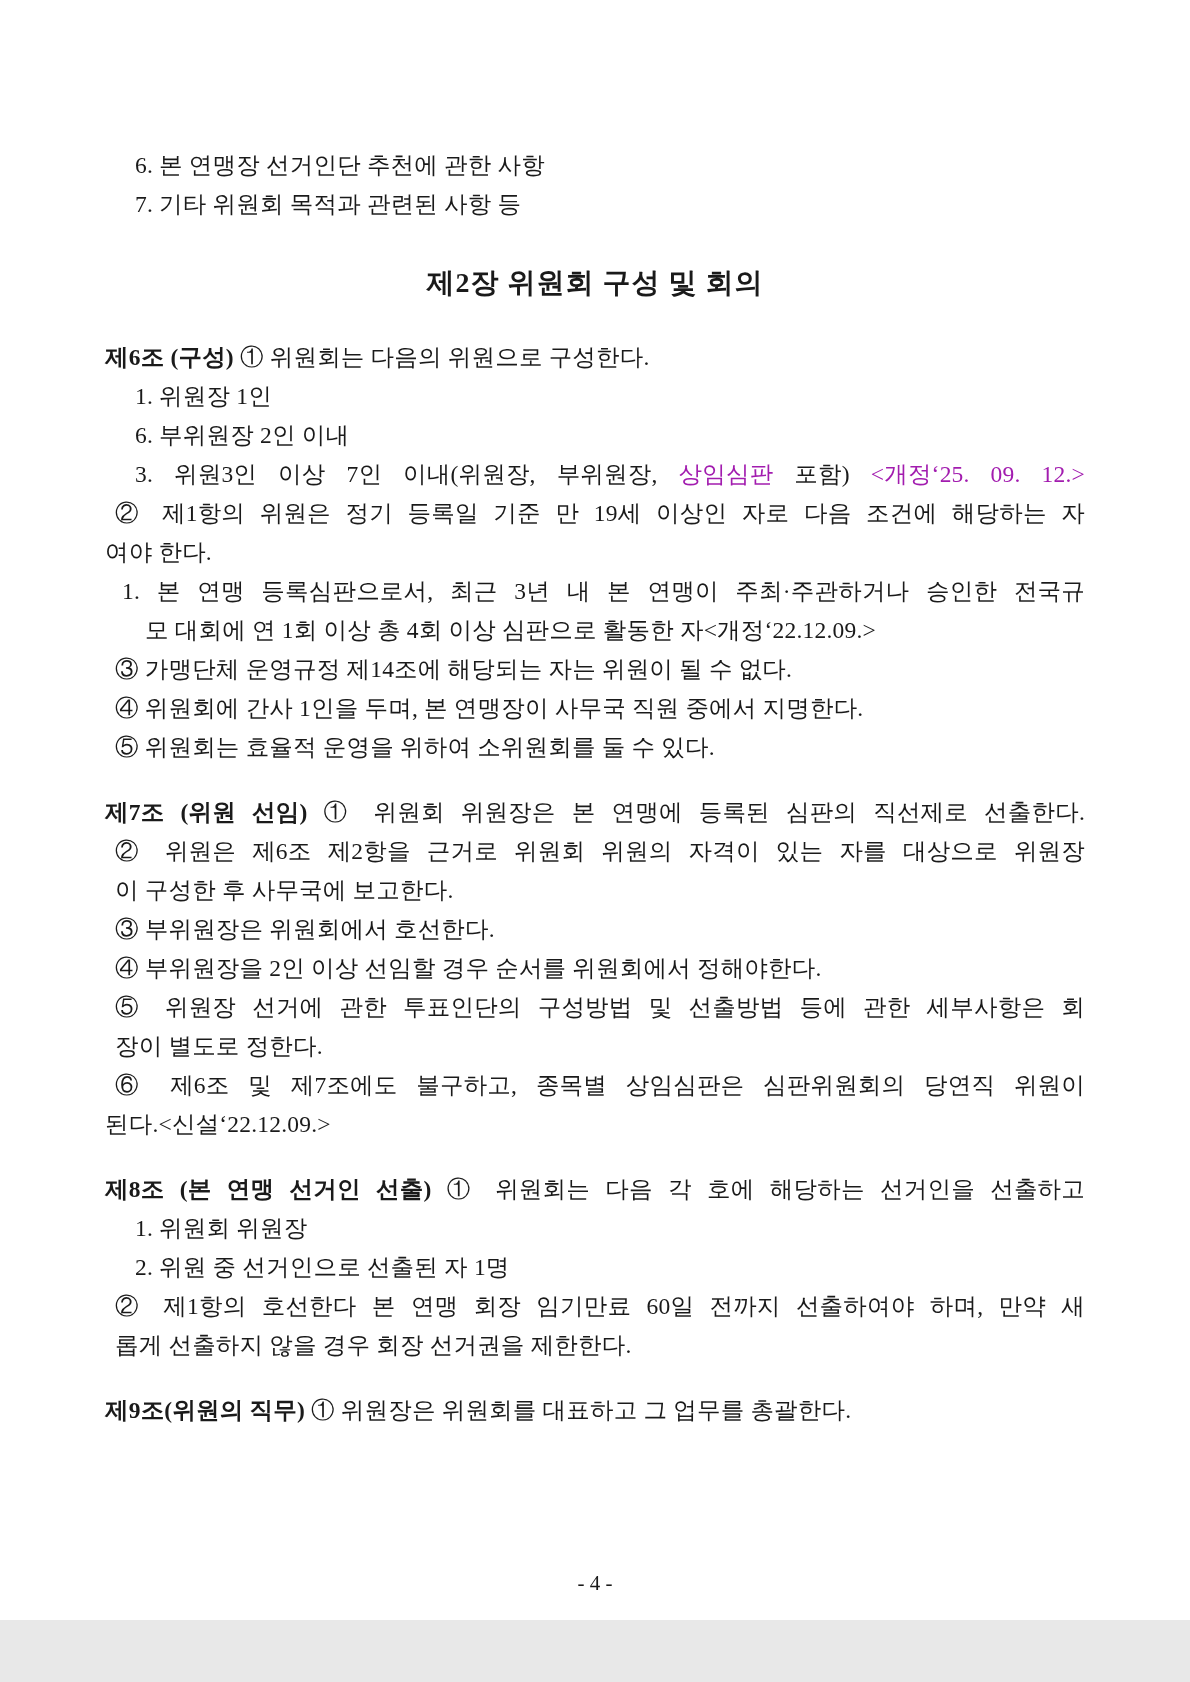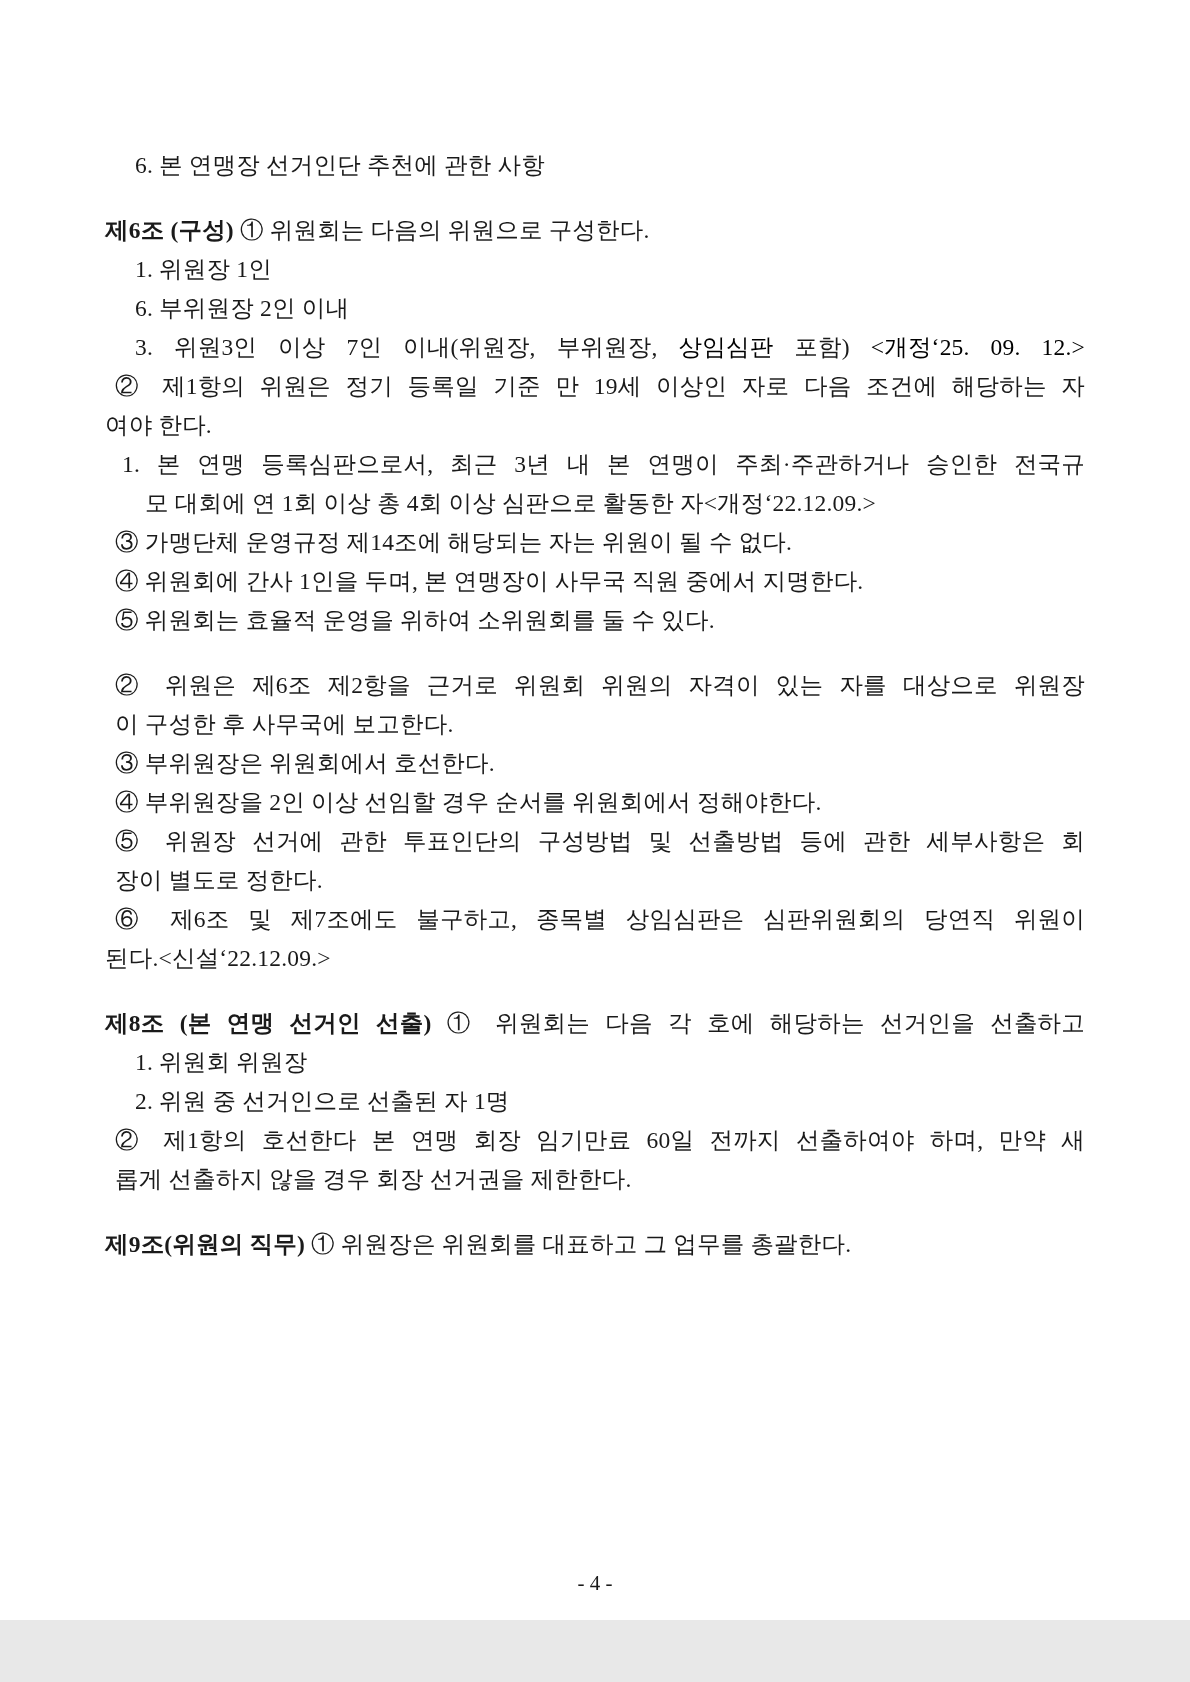--- a/index.html
+++ b/index.html
@@ -20,21 +20,21 @@
     white-space:normal;
     text-align:left;
     letter-spacing:0.2px;
   }
   .just{text-align:justify;text-align-last:justify;}
   .n30{padding-left:30px;}   
   .n17{padding-left:17px;}   
   .n40{padding-left:40px;}   
   .c10{padding-left:10px;}   
   .b{font-weight:bold;}
-  .blue{color:#000000;}
+  .blue{color:#a21caf;}
   .chapter{
     font-size:28px;font-weight:bold;
     text-align:center;
     margin:36px 0 32px 0;
     line-height:46px;
     letter-spacing:1px;
   }
   .article{margin-top:26px;}
   .footer{
     position:absolute;left:0;right:0;top:1568px;
@@ -44,37 +44,40 @@
     color:#1a1a1a;
   }
 </style>
 </head>
 <body>
 
 <div class="page">
   <div class="content">
 
     <div class="line n30">6. 본 연맹장 선거인단 추천에 관한 사항</div>
+    <div class="line n30">7. 기타 위원회 목적과 관련된 사항 등</div>
 
+    <div class="chapter">제2장 위원회 구성 및 회의</div>
 
     <div class="article">
       <div class="line"><span class="b">제6조 (구성)</span><span> ① 위원회는 다음의 위원으로 구성한다.</span></div>
       <div class="line n30">1. 위원장 1인</div>
       <div class="line n30">6. 부위원장 2인 이내</div>
       <div class="line n30 just"><span>3. 위원3인 이상 7인 이내(위원장, 부위원장, </span><span class="blue">상임심판</span><span> 포함) </span><span class="blue">&lt;개정‘25. 09. 12.&gt;</span></div>
       <div class="line c10 just">② 제1항의 위원은 정기 등록일 기준 만 19세 이상인 자로 다음 조건에 해당하는 자</div>
       <div class="line">여야 한다.</div>
       <div class="line n17 just">1. 본 연맹 등록심판으로서, 최근 3년 내 본 연맹이 주최·주관하거나 승인한 전국규</div>
       <div class="line n40">모 대회에 연 1회 이상 총 4회 이상 심판으로 활동한 자&lt;개정‘22.12.09.&gt;</div>
       <div class="line c10">③ 가맹단체 운영규정 제14조에 해당되는 자는 위원이 될 수 없다.</div>
       <div class="line c10">④ 위원회에 간사 1인을 두며, 본 연맹장이 사무국 직원 중에서 지명한다.</div>
       <div class="line c10">⑤ 위원회는 효율적 운영을 위하여 소위원회를 둘 수 있다.</div>
     </div>
 
     <div class="article">
+      <div class="line just"><span class="b">제7조 (위원 선임)</span><span> ① 위원회 위원장은 본 연맹에 등록된 심판의 직선제로 선출한다.</span></div>
       <div class="line c10 just">② 위원은 제6조 제2항을 근거로 위원회 위원의 자격이 있는 자를 대상으로 위원장</div>
       <div class="line c10">이 구성한 후 사무국에 보고한다.</div>
       <div class="line c10">③ 부위원장은 위원회에서 호선한다.</div>
       <div class="line c10">④ 부위원장을 2인 이상 선임할 경우 순서를 위원회에서 정해야한다.</div>
       <div class="line c10 just">⑤ 위원장 선거에 관한 투표인단의 구성방법 및 선출방법 등에 관한 세부사항은 회</div>
       <div class="line c10">장이 별도로 정한다.</div>
       <div class="line c10 just">⑥ 제6조 및 제7조에도 불구하고, 종목별 상임심판은 심판위원회의 당연직 위원이</div>
       <div class="line">된다.&lt;신설‘22.12.09.&gt;</div>
     </div>
 

